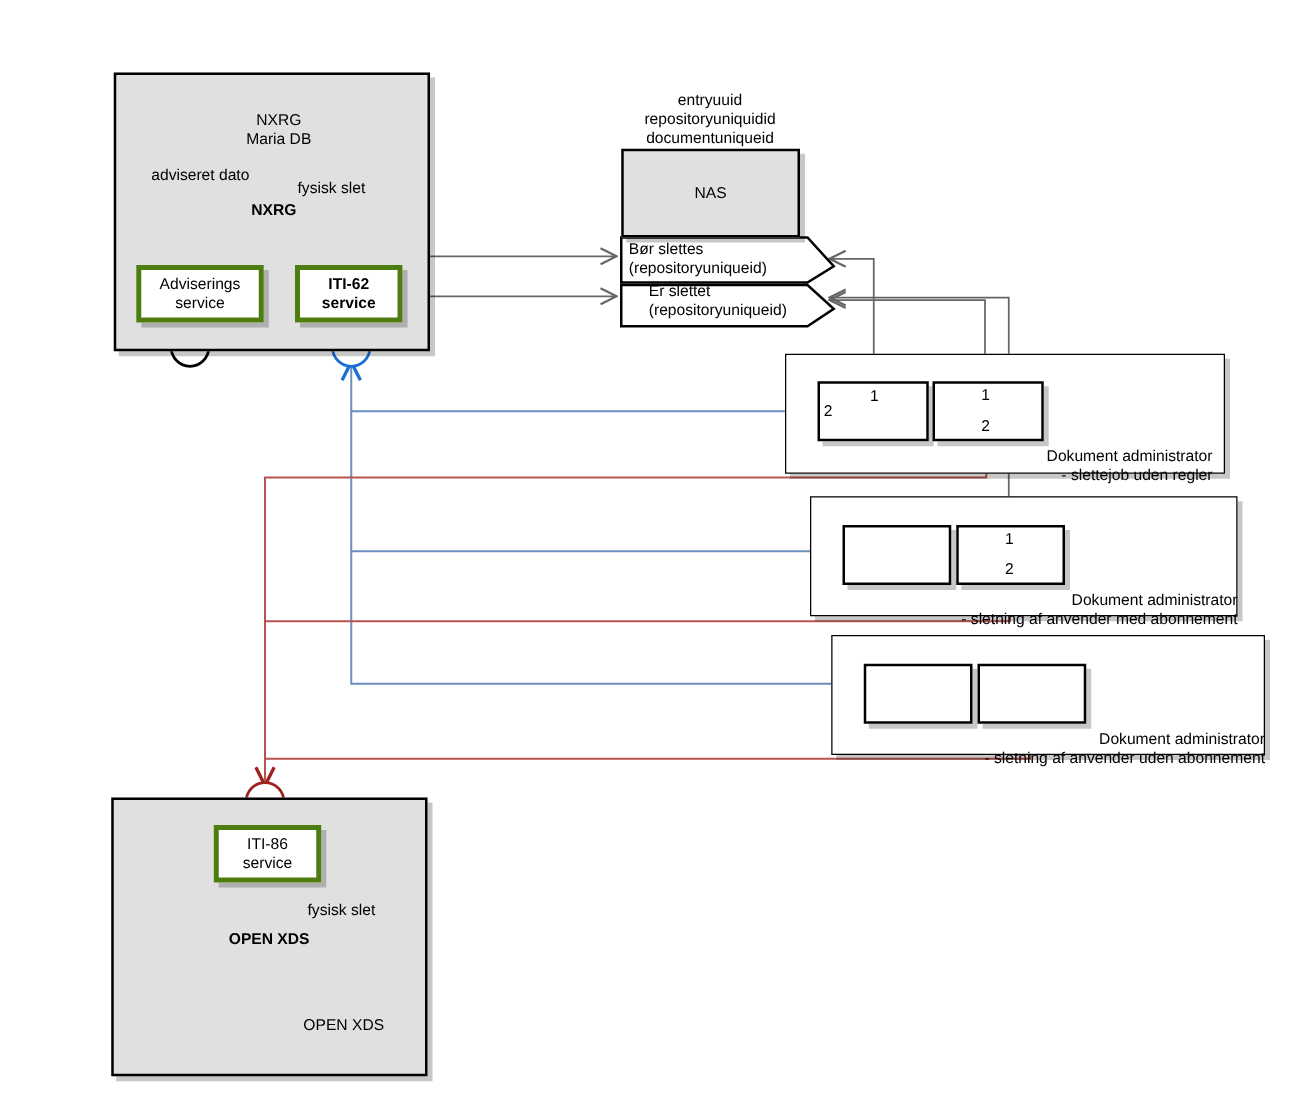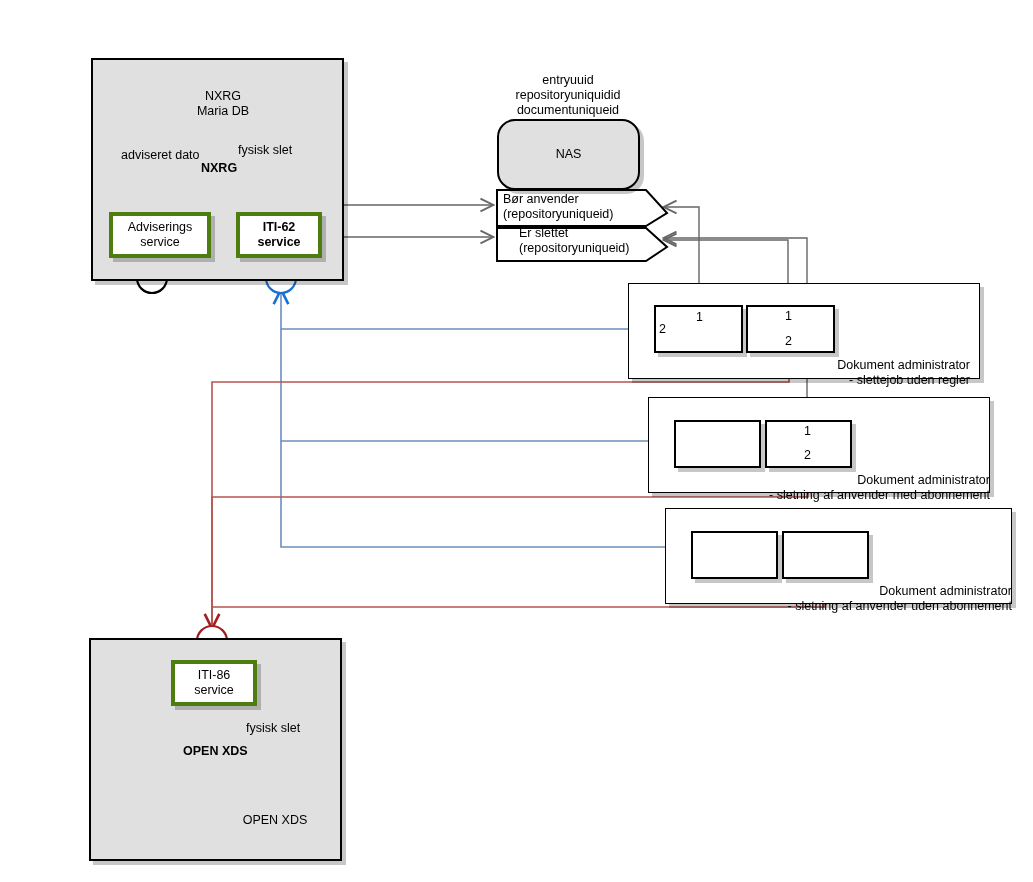--- a/index.html
+++ b/index.html
@@ -185,21 +185,21 @@
 
   <div class="node swimlane" style="left:91px; top:58px; width:253px; height:223px;"></div>
 
   <div class="lanelabel" style="left:201px; top:161px;">NXRG</div>
 
   <div class="hdrlabel" style="left:183px; top:89px; width:80px;">
     <span>NXRG</span><br>
     <span>Maria DB</span>
   </div>
 
-  <div class="edgelabel" style="left:121px; top:148px;">adviseret dato</div>
+  <div class="edgelabel" style="left:121px; top:133px;">adviseret dato</div>
 
   <div class="edgelabel" style="left:238px; top:143px;">fysisk slet</div>
 
   <div class="node svcbox" style="left:109px; top:212px; width:102px; height:46px;">
     <div>
       <span>Adviserings</span><br>
       <span>service</span>
     </div>
   </div>
 
@@ -209,26 +209,26 @@
       <span>service</span>
     </div>
   </div>
 
   <div class="hdrlabel" style="left:468px; top:73px; width:200px;text-align:center;">
     <span>entryuuid</span><br>
     <span>repositoryuniquidid</span><br>
     <span>documentuniqueid</span>
   </div>
 
-  <div class="node nasbox" style="left:497px; top:119px; width:143px; height:71px;border-radius:18px;">
+  <div class="node nasbox" style="left:497px; top:119px; width:143px; height:71px;">
     <span>NAS</span>
   </div>
 
   <div class="hdrlabel" style="left:503px; top:192px; width:150px; text-align:left;">
-    <span>Bør anvender</span><br>
+    <span>Bør slettes</span><br>
     <span>(repositoryuniqueid)</span>
   </div>
 
   <div class="hdrlabel" style="left:519px; top:226px; width:150px; text-align:left;">
     <span>Er slettet</span><br>
     <span>(repositoryuniqueid)</span>
   </div>
 
   <div class="plainbox" style="position:absolute; left:628px; top:283px; width:350px; height:94px;"></div>
 

